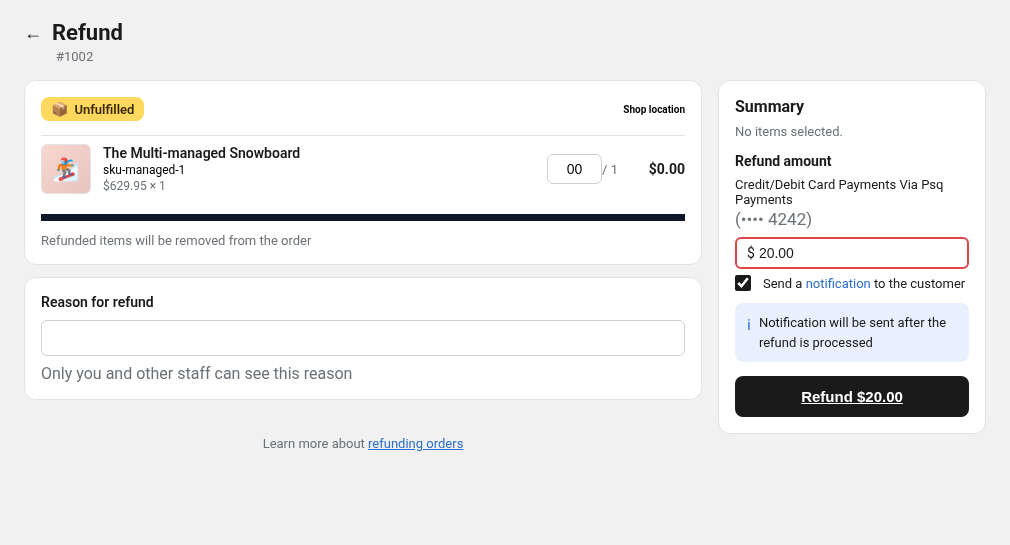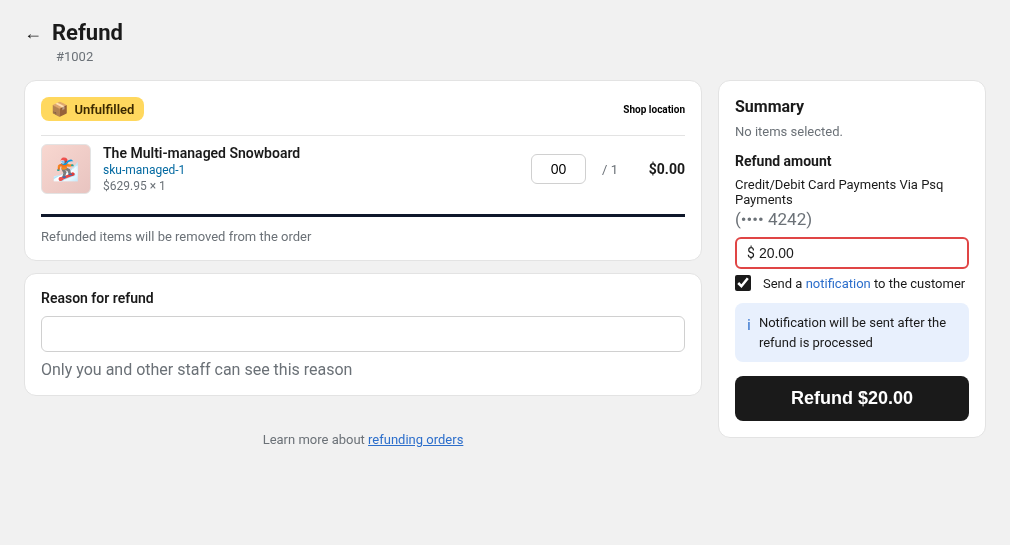--- a/index.html
+++ b/index.html
@@ -105,31 +105,31 @@
       flex: 1;
     }
     .product-name {
       font-size: 14px;
       font-weight: 600;
       color: #1a1a1a;
       margin-bottom: 2px;
     }
     .product-sku {
       font-size: 12px;
-      color: #0369a1;
+      color: #000000;
       margin-bottom: 2px;
     }
     .product-price-qty {
       font-size: 12px;
       color: #6b7177;
     }
     .quantity-input-group {
       display: flex;
       align-items: center;
-      gap: 16px;
+      gap: 0;
     }
     .qty-input {
       width: 55px;
       border: 1px solid #d0d0d0;
       border-radius: 6px;
       padding: 6px 8px;
       font-size: 14px;
       text-align: center;
       outline: none;
     }
@@ -142,21 +142,21 @@
       font-weight: 700;
       color: #1a1a1a;
       min-width: 55px;
       text-align: right;
     }
     .refund-note {
       font-size: 13px;
       color: #6b7177;
       margin-top: 12px;
       padding-top: 12px;
-      border-top: 3px solid #0f172a;
+      border-top: 7px solid #0f172a;
     }
     .reason-label {
       font-size: 14px;
       font-weight: 600;
       color: #1a1a1a;
       margin-bottom: 10px;
     }
     .reason-input {
       width: 100%;
       border: 1px solid #d0d0d0;
@@ -279,24 +279,25 @@
       color: #1a1a1a;
       line-height: 1.5;
     }
     .refund-button {
       width: 100%;
       background: #1a1a1a;
       color: #fff;
       border: none;
       border-radius: 8px;
       padding: 12px;
-      font-size: 18px;
+      font-size: 15px;
       font-weight: 600;
       cursor: pointer;
       text-align: center;
+      text-decoration: underline;
     }
   </style>
 </head>
 <body>
 
 <div class="page">
   <div class="page-header">
     <span class="back-arrow">←</span>
     <span class="page-title">Refund</span>
   </div>

